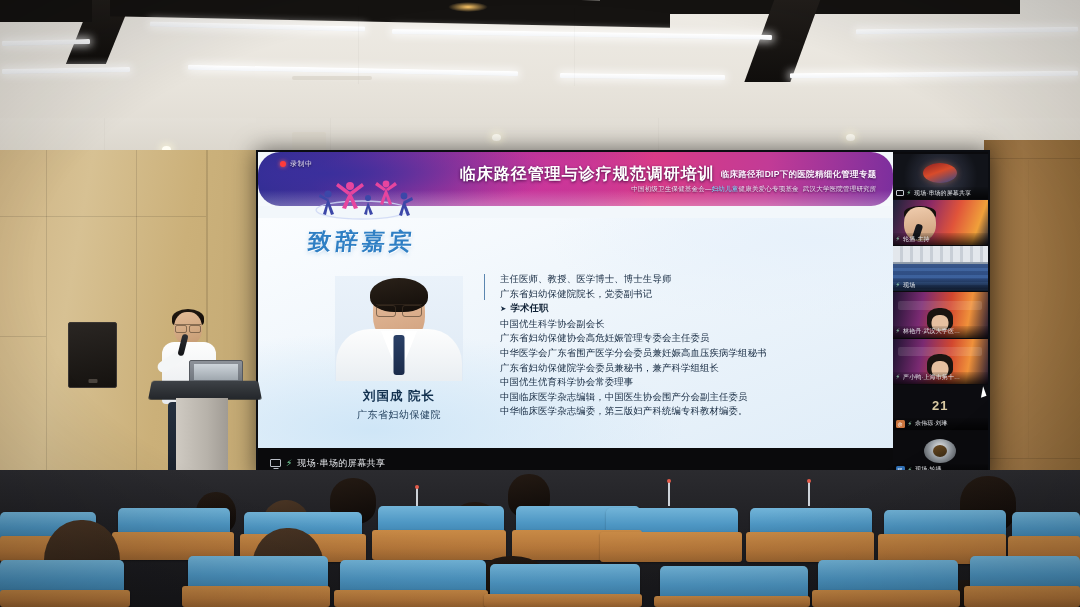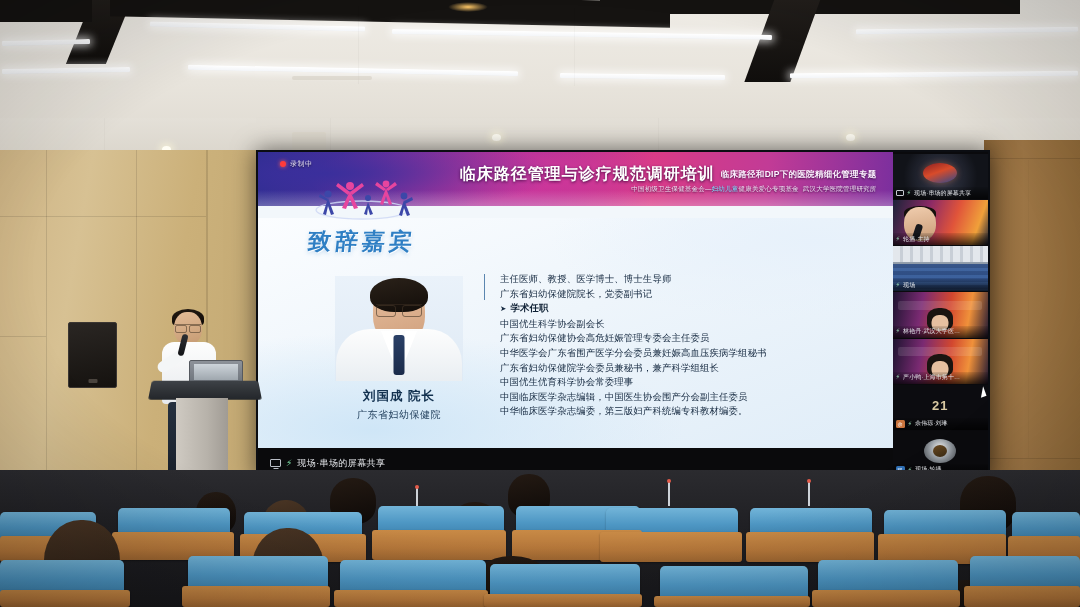--- a/index.html
+++ b/index.html
@@ -84,20 +84,21 @@
   .slide{
     position:relative; width:638px; height:100%;
     background:#f2f7fb; overflow:hidden;
   }
   .slide-head{
     position:absolute; left:0; top:0; width:100%; height:54px;
     background:
       radial-gradient(ellipse 60% 120% at 10% 40%, #3a2f9c 0%, rgba(58,47,156,0) 62%),
       radial-gradient(ellipse 50% 140% at 38% 50%, #d6379b 0%, rgba(214,55,155,0) 60%),
       linear-gradient(95deg,#2b2d8c 0%,#5b2f9e 18%,#a9329a 42%,#d93b86 62%,#c23b96 80%,#7b2f9e 100%);
+    border-radius: 22px;
   }
   .slide-head:after{
     content:""; position:absolute; left:0; bottom:0; width:100%; height:16px;
     background:linear-gradient(180deg,rgba(255,255,255,0),rgba(255,255,255,.28));
   }
   .rec-chip{
     position:absolute; left:22px; top:7px; display:flex; align-items:center; gap:4px;
     z-index:6;
   }
   .rec-dot{

